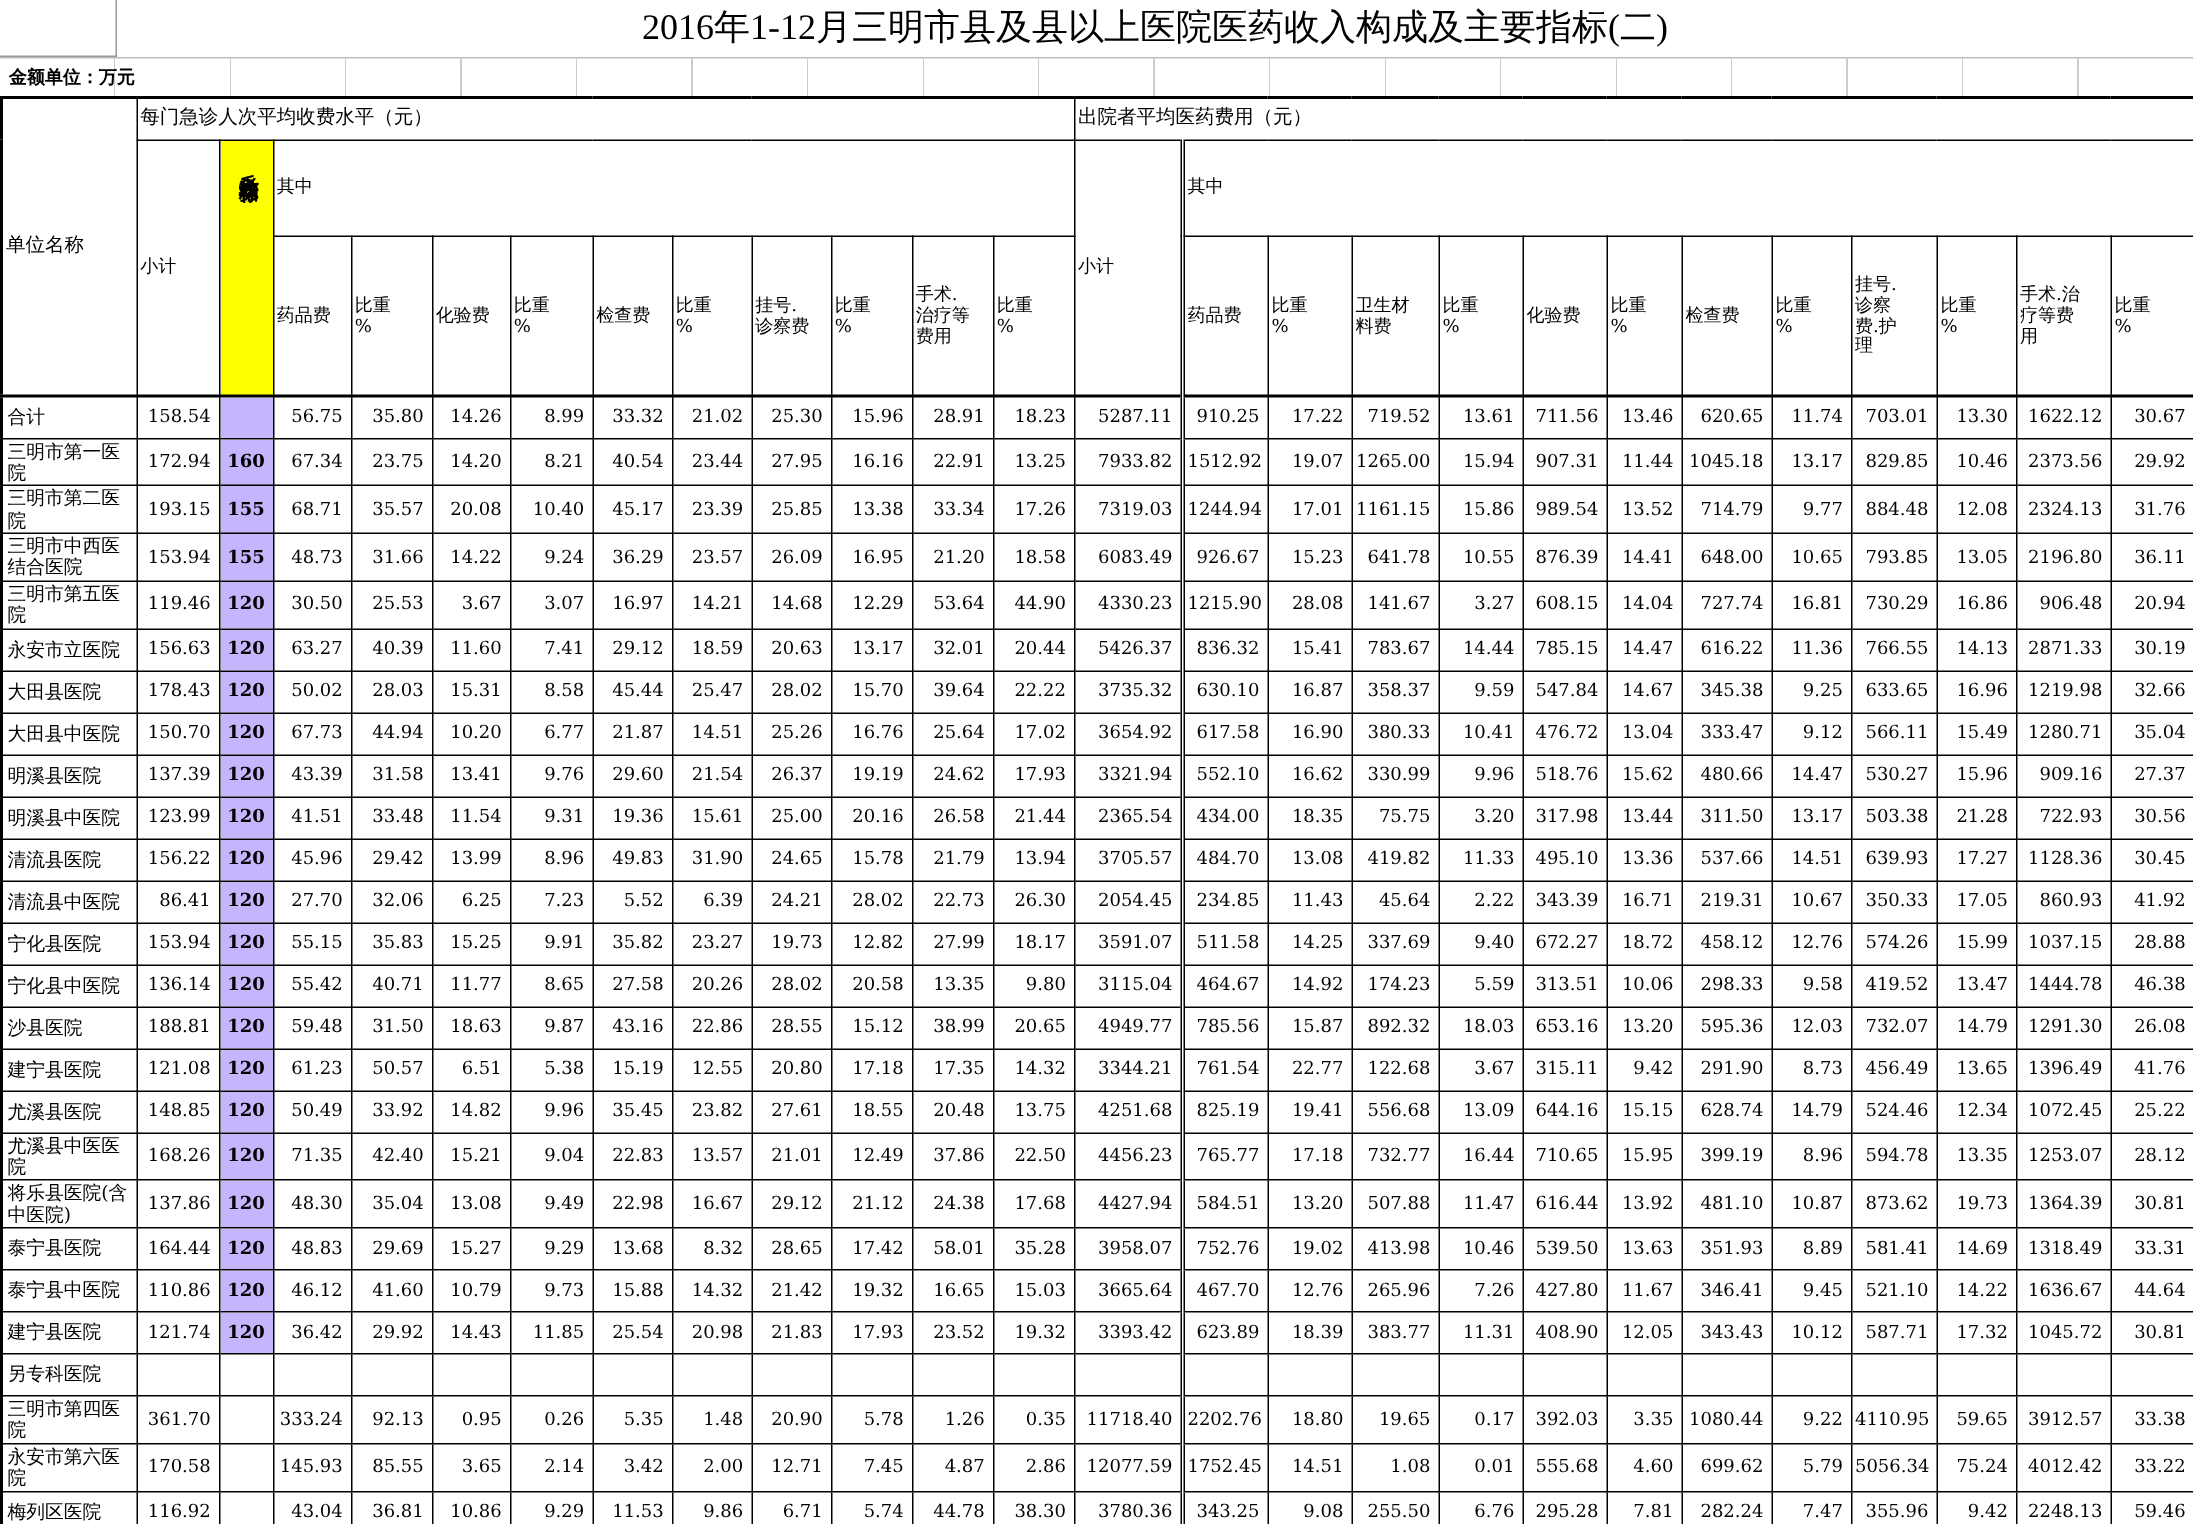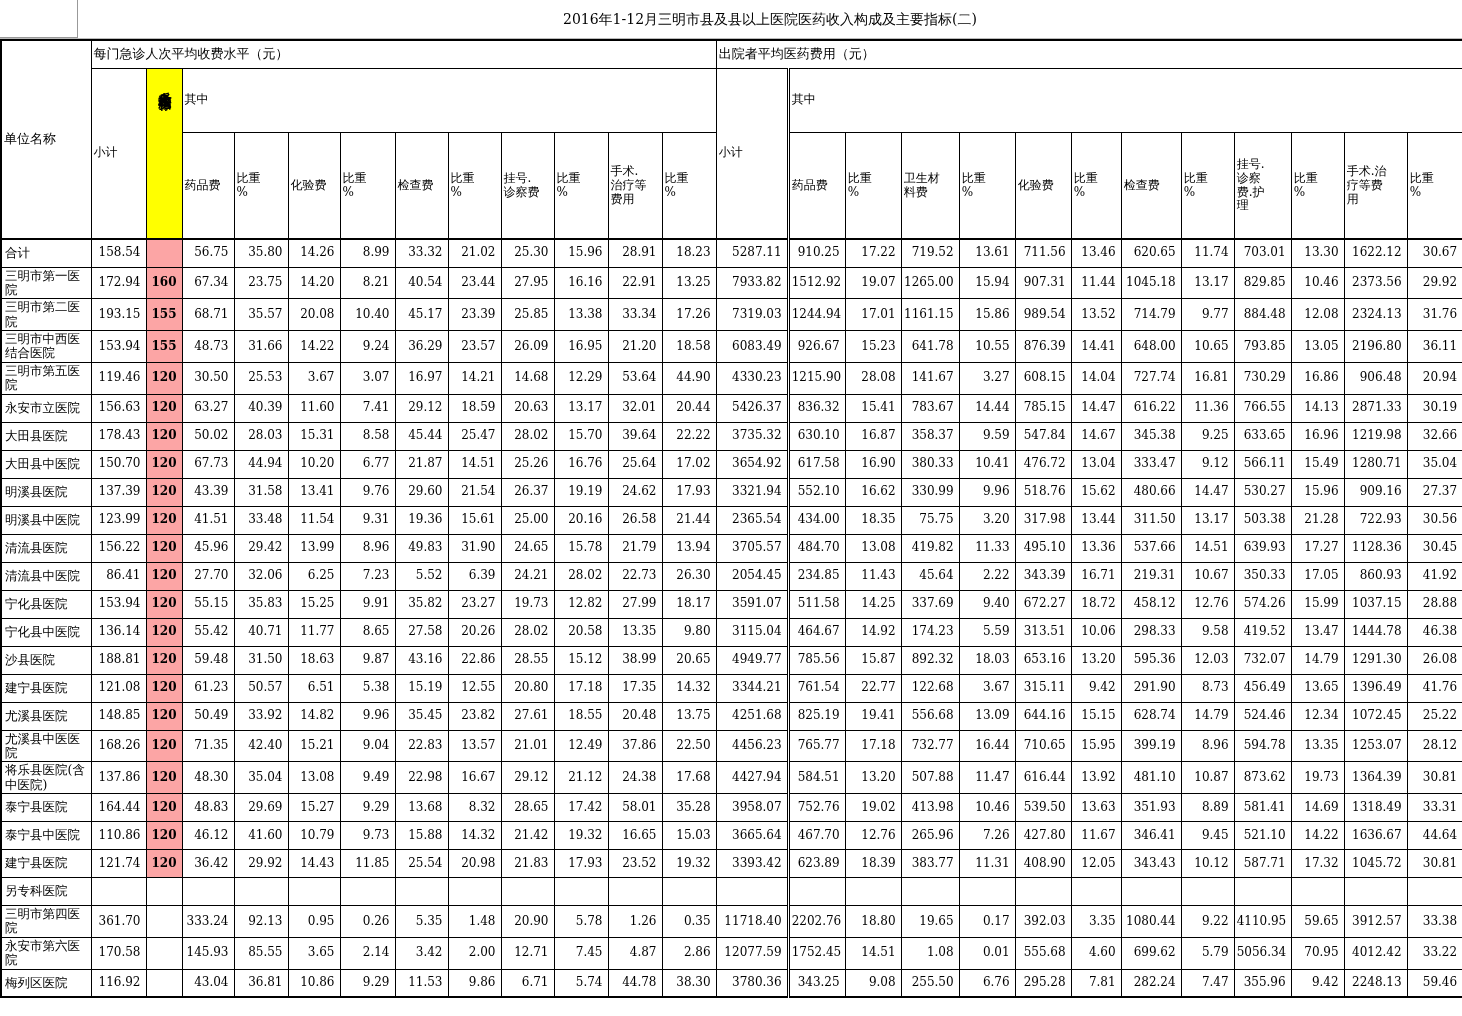--- a/index.html
+++ b/index.html
@@ -2,21 +2,21 @@
 <html><head>
 <meta charset="utf-8">
 <style>
   html,body{margin:0;padding:0;background:#fff;}
   body{width:1462px;font-family:"DejaVu Serif","Liberation Serif",serif;color:#000;}
   .sheet{width:1462px;overflow:hidden;background:#fff;}
 
   
   .title-strip{display:flex;height:38px;border-bottom:1px solid #bbb;}
   .corner-box{width:77px;border-right:1px solid #999;border-bottom:1px solid #999;}
-  .title-text{flex:1;text-align:center;font-size:14px;line-height:38px;white-space:nowrap;}
+  .title-text{flex:1;text-align:center;font-size:24px;line-height:38px;white-space:nowrap;font-family:Liberation Serif, serif;}
 
   
   .unit-strip{height:25px;line-height:25px;font-size:12px;font-weight:700;padding-left:6px;
     background:repeating-linear-gradient(to right,transparent 0 76px,#ccc 76px 77px);}
 
   table{border-collapse:collapse;table-layout:fixed;width:1462px;}
   th,td{border:1px solid #000;overflow:hidden;font-weight:400;box-sizing:border-box;
         font-size:12px;line-height:1.15;padding:1px 2px;}
   table{border:2px solid #000;}
   thead th{text-align:left;vertical-align:middle;white-space:pre-line;}
@@ -27,32 +27,33 @@
   .name-col{font-size:13px;}
   .assess-h{background:#ffff00;padding:0;}
   .assess-inner{writing-mode:vertical-lr;text-orientation:upright;margin:0 auto;height:142px;
     font-weight:700;font-size:13px;letter-spacing:1px;}
   .sub-r-col{border-right:3px double #000;}
 
   tbody td{height:28px;text-align:right;padding-right:5px;vertical-align:middle;}
   tbody td.name{text-align:left;padding:1px 2px 1px 3px;font-size:12.5px;}
   tbody td.name.ctr{}
   tbody td.assess{text-align:center;padding-right:2px;}
-  tbody td.assess.hl{background:#fca5a5;font-weight:700;}
+  tbody td.assess.hl{background:#c4b5fd;font-weight:700;}
 </style>
 </head>
 <body>
 
 <div class="sheet">
 
   <div class="title-strip">
     <div class="corner-box"></div>
     <div class="title-text">2016年1-12月三明市县及县以上医院医药收入构成及主要指标(二)</div>
   </div>
 
+  <div class="unit-strip">金额单位：万元</div>
 
   <table>
     <colgroup>
       <col style="width:90px">
         <col style="width:55px">
         <col style="width:36px">
       <col style="width:52px">
         <col style="width:54px">
         <col style="width:52px">
       <col style="width:55px">
@@ -826,21 +827,21 @@
           <td class="sub-r-col">12077.59</td>
           <td>1752.45</td>
           <td>14.51</td>
           <td>1.08</td>
           <td>0.01</td>
           <td>555.68</td>
           <td>4.60</td>
           <td>699.62</td>
           <td>5.79</td>
           <td>5056.34</td>
-          <td>70.95</td>
+          <td>75.24</td>
           <td>4012.42</td>
           <td>33.22</td>
         </tr>
         <tr>
           <td class="name">梅列区医院</td>
           <td>116.92</td>
           <td class="assess"></td>
           <td>43.04</td>
           <td>36.81</td>
           <td>10.86</td>

